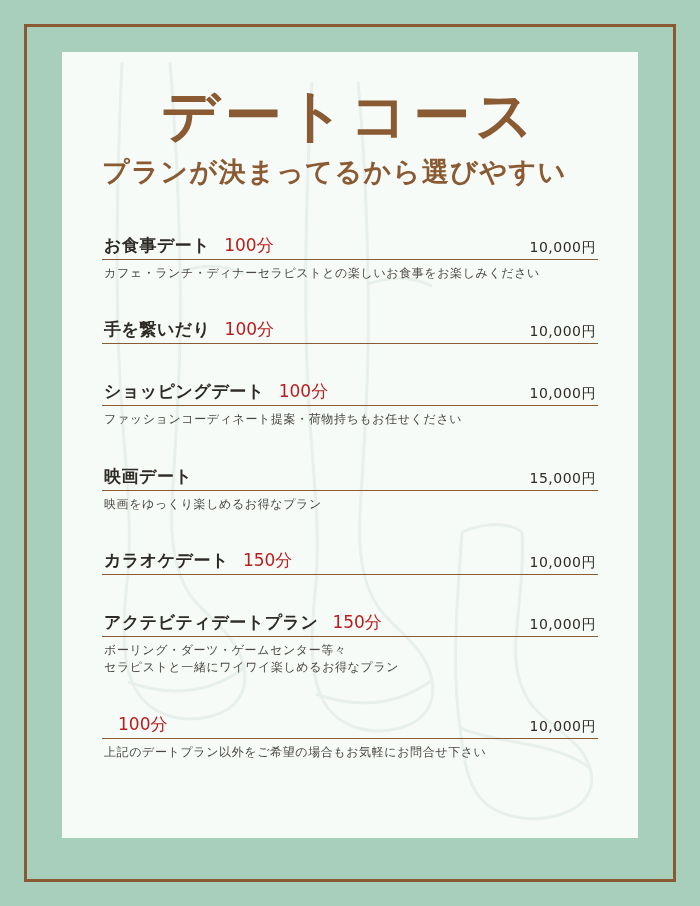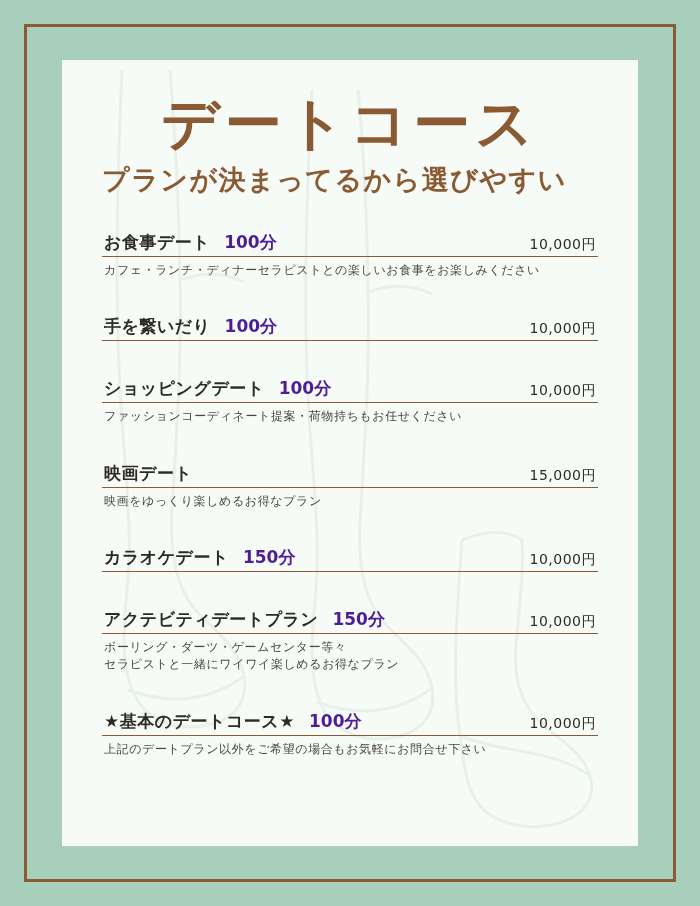--- a/index.html
+++ b/index.html
@@ -27,21 +27,21 @@
     top: 24px;
     right: 24px;
     bottom: 24px;
     border: 3px solid #8a5a33;
     box-sizing: border-box;
   }
   
   .card {
     position: absolute;
     left: 62px;
-    top: 60px;
+    top: 52px;
     width: 576px;
     height: 786px;
     background: #f7fbf8;
     box-sizing: border-box;
     overflow: hidden;
   }
   
   .bg-art {
     position: absolute;
     inset: 0;
@@ -66,43 +66,43 @@
     font-family: "DejaVu Sans", "Liberation Sans", sans-serif;
   }
   .subtitle {
     color: #8a5a33;
     font-size: 27px;
     font-weight: bold;
     letter-spacing: 1.5px;
     margin: 8px 0 0 0;
   }
   .menu {
-    margin-top: 33px;
+    margin-top: 44px;
   }
   .item {
     margin-bottom: 11px;
   }
   .item-head {
     display: flex;
     align-items: flex-end;
     justify-content: space-between;
     border-bottom: 1.6px solid #8a5a33;
     padding: 0 2px 2px 2px;
   }
   .item-name {
     color: #2e2a26;
     font-size: 17px;
     font-weight: bold;
     letter-spacing: 0.5px;
     white-space: nowrap;
   }
   .item-duration {
-    color: #4c1d95;
+    color: #b91c1c;
     font-size: 17px;
-    font-weight: bold;
+    font-weight: normal;
     margin-left: 14px;
     white-space: nowrap;
     flex: 1 1 auto;
   }
   .item-price {
     color: #2e2a26;
     font-size: 14px;
     letter-spacing: 0.5px;
     white-space: nowrap;
   }
@@ -195,21 +195,20 @@
             <span class="item-name">アクテビティデートプラン</span>
             <span class="item-duration">150分</span>
             <span class="item-price">10,000円</span>
           </div>
           <div class="item-desc" style="white-space: pre-line;">ボーリング・ダーツ・ゲームセンター等々
 セラピストと一緒にワイワイ楽しめるお得なプラン</div>
         </div>
 
         <div class="item spaced">
           <div class="item-head">
-            <span class="item-name">★基本のデートコース★</span>
             <span class="item-duration">100分</span>
             <span class="item-price">10,000円</span>
           </div>
           <div class="item-desc">上記のデートプラン以外をご希望の場合もお気軽にお問合せ下さい</div>
         </div>
 
       </div>
     </div>
   </div>
 </div>

